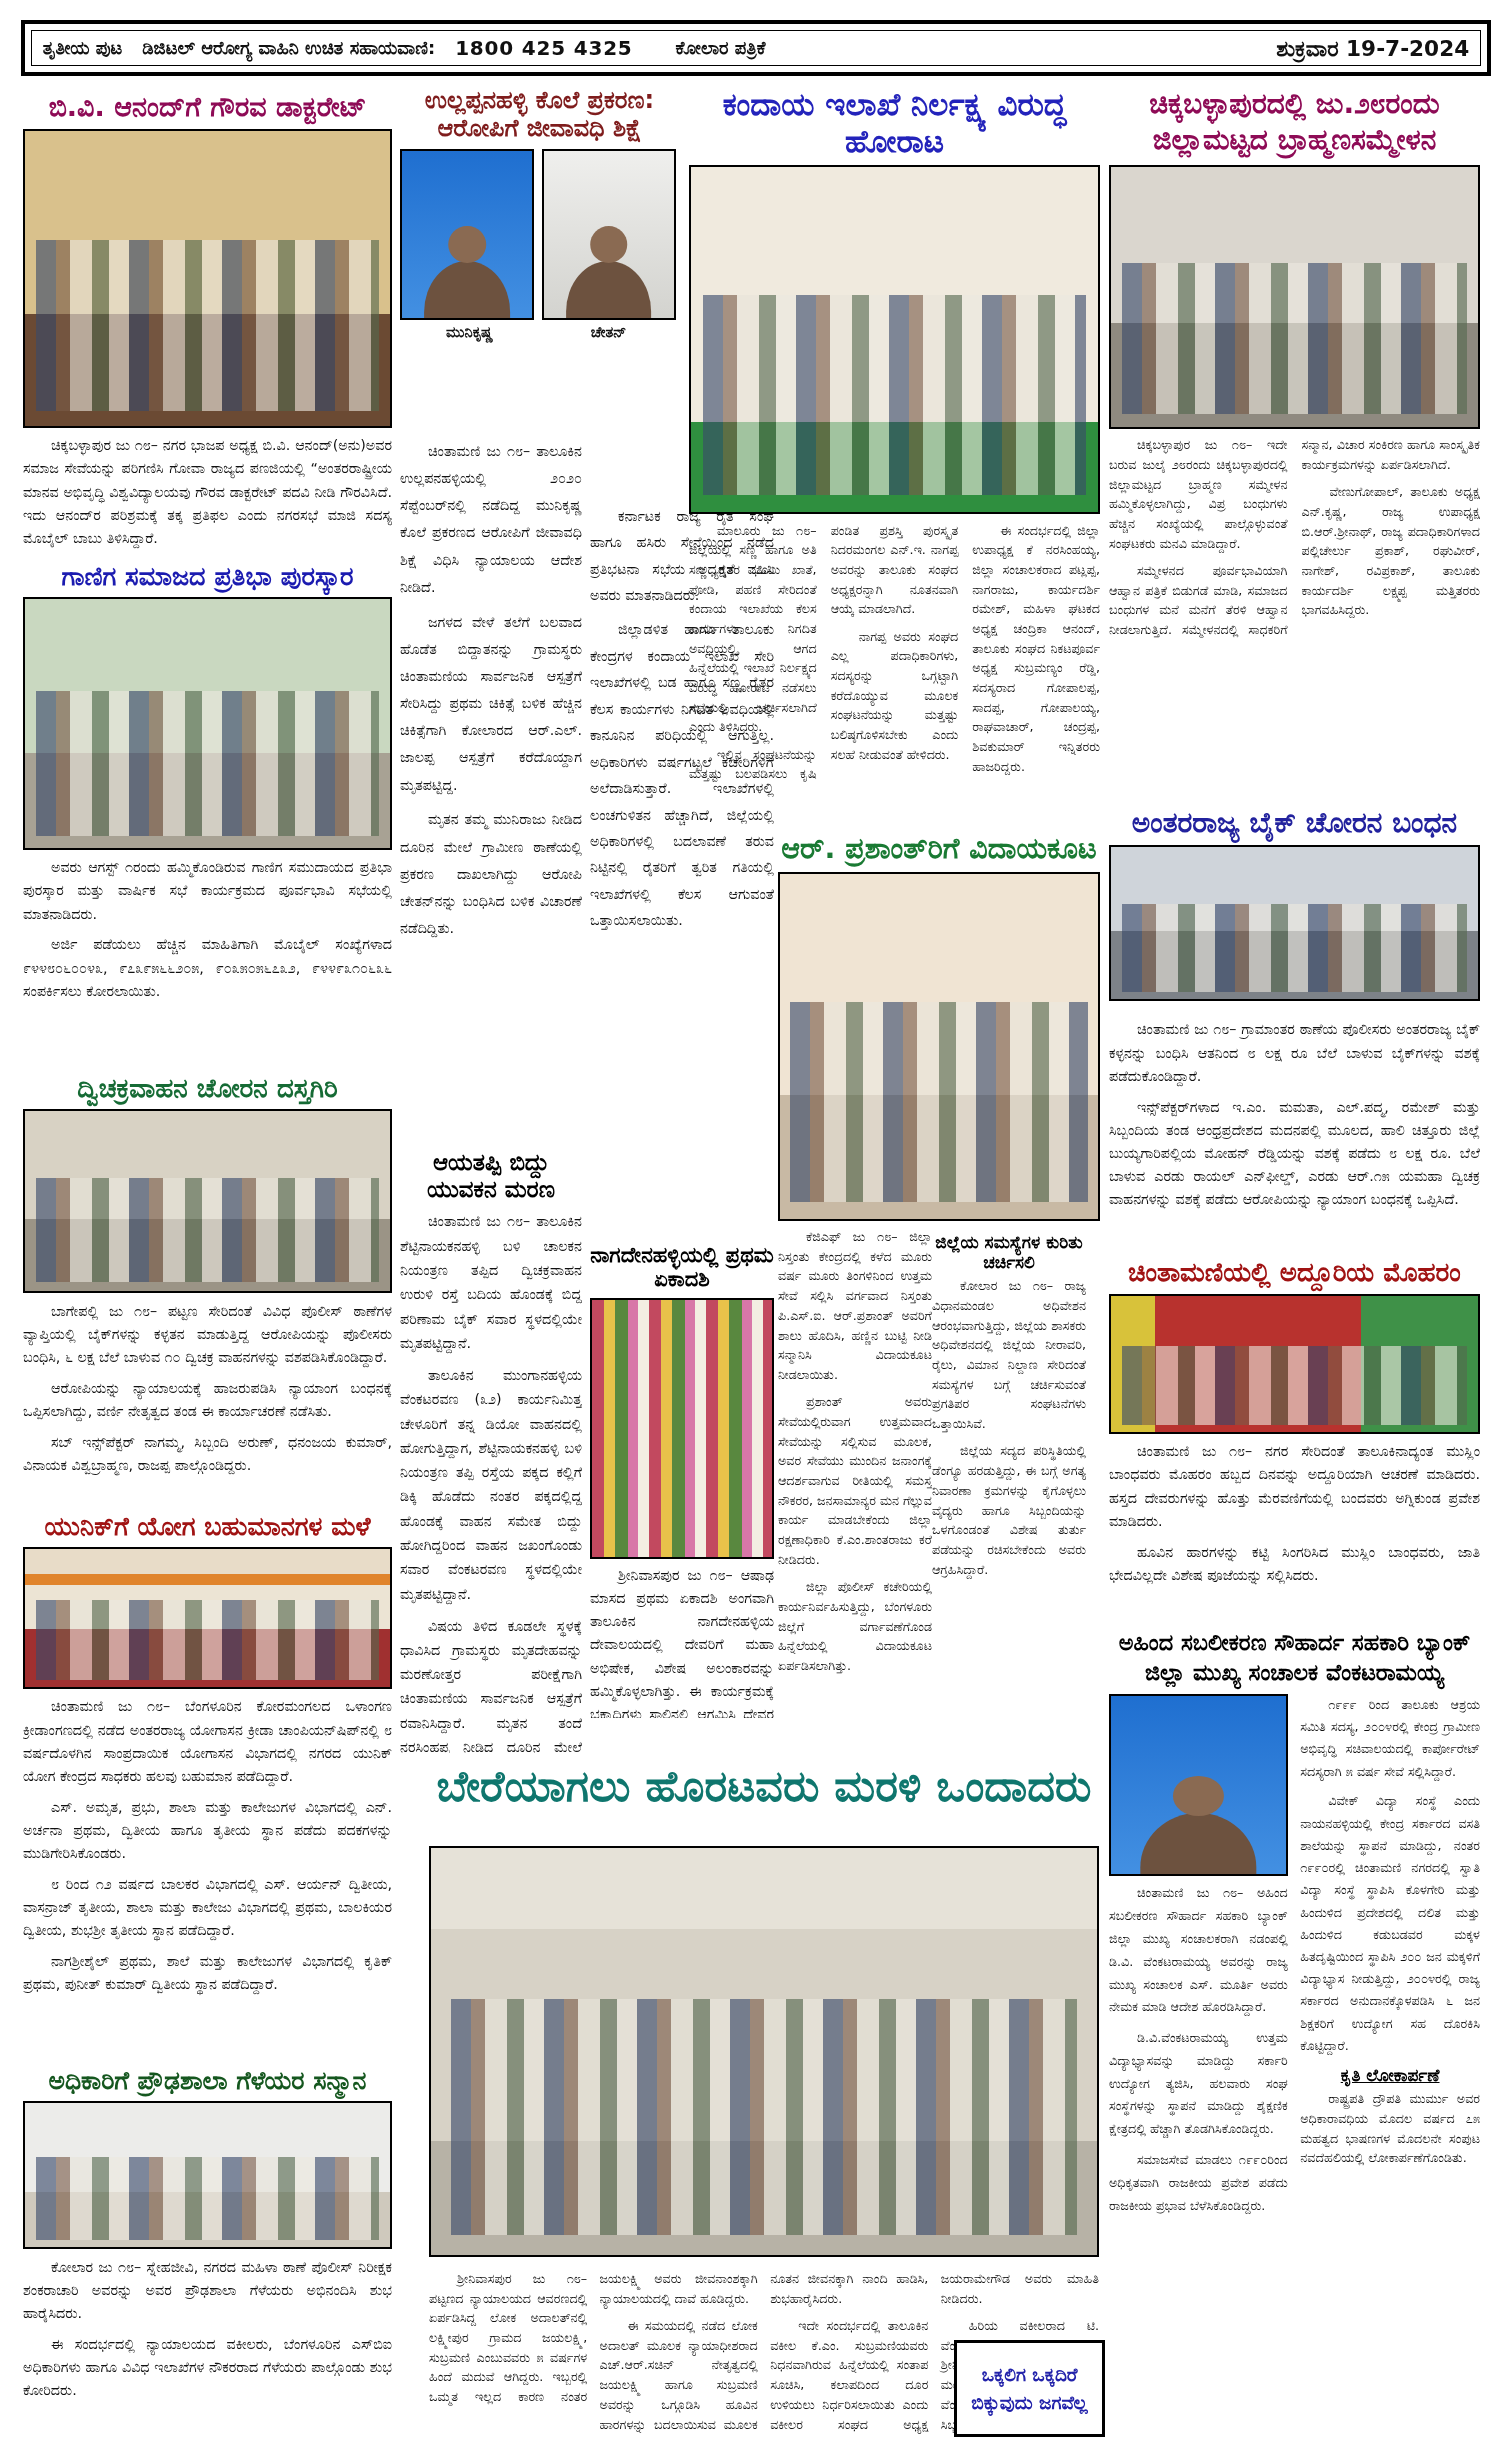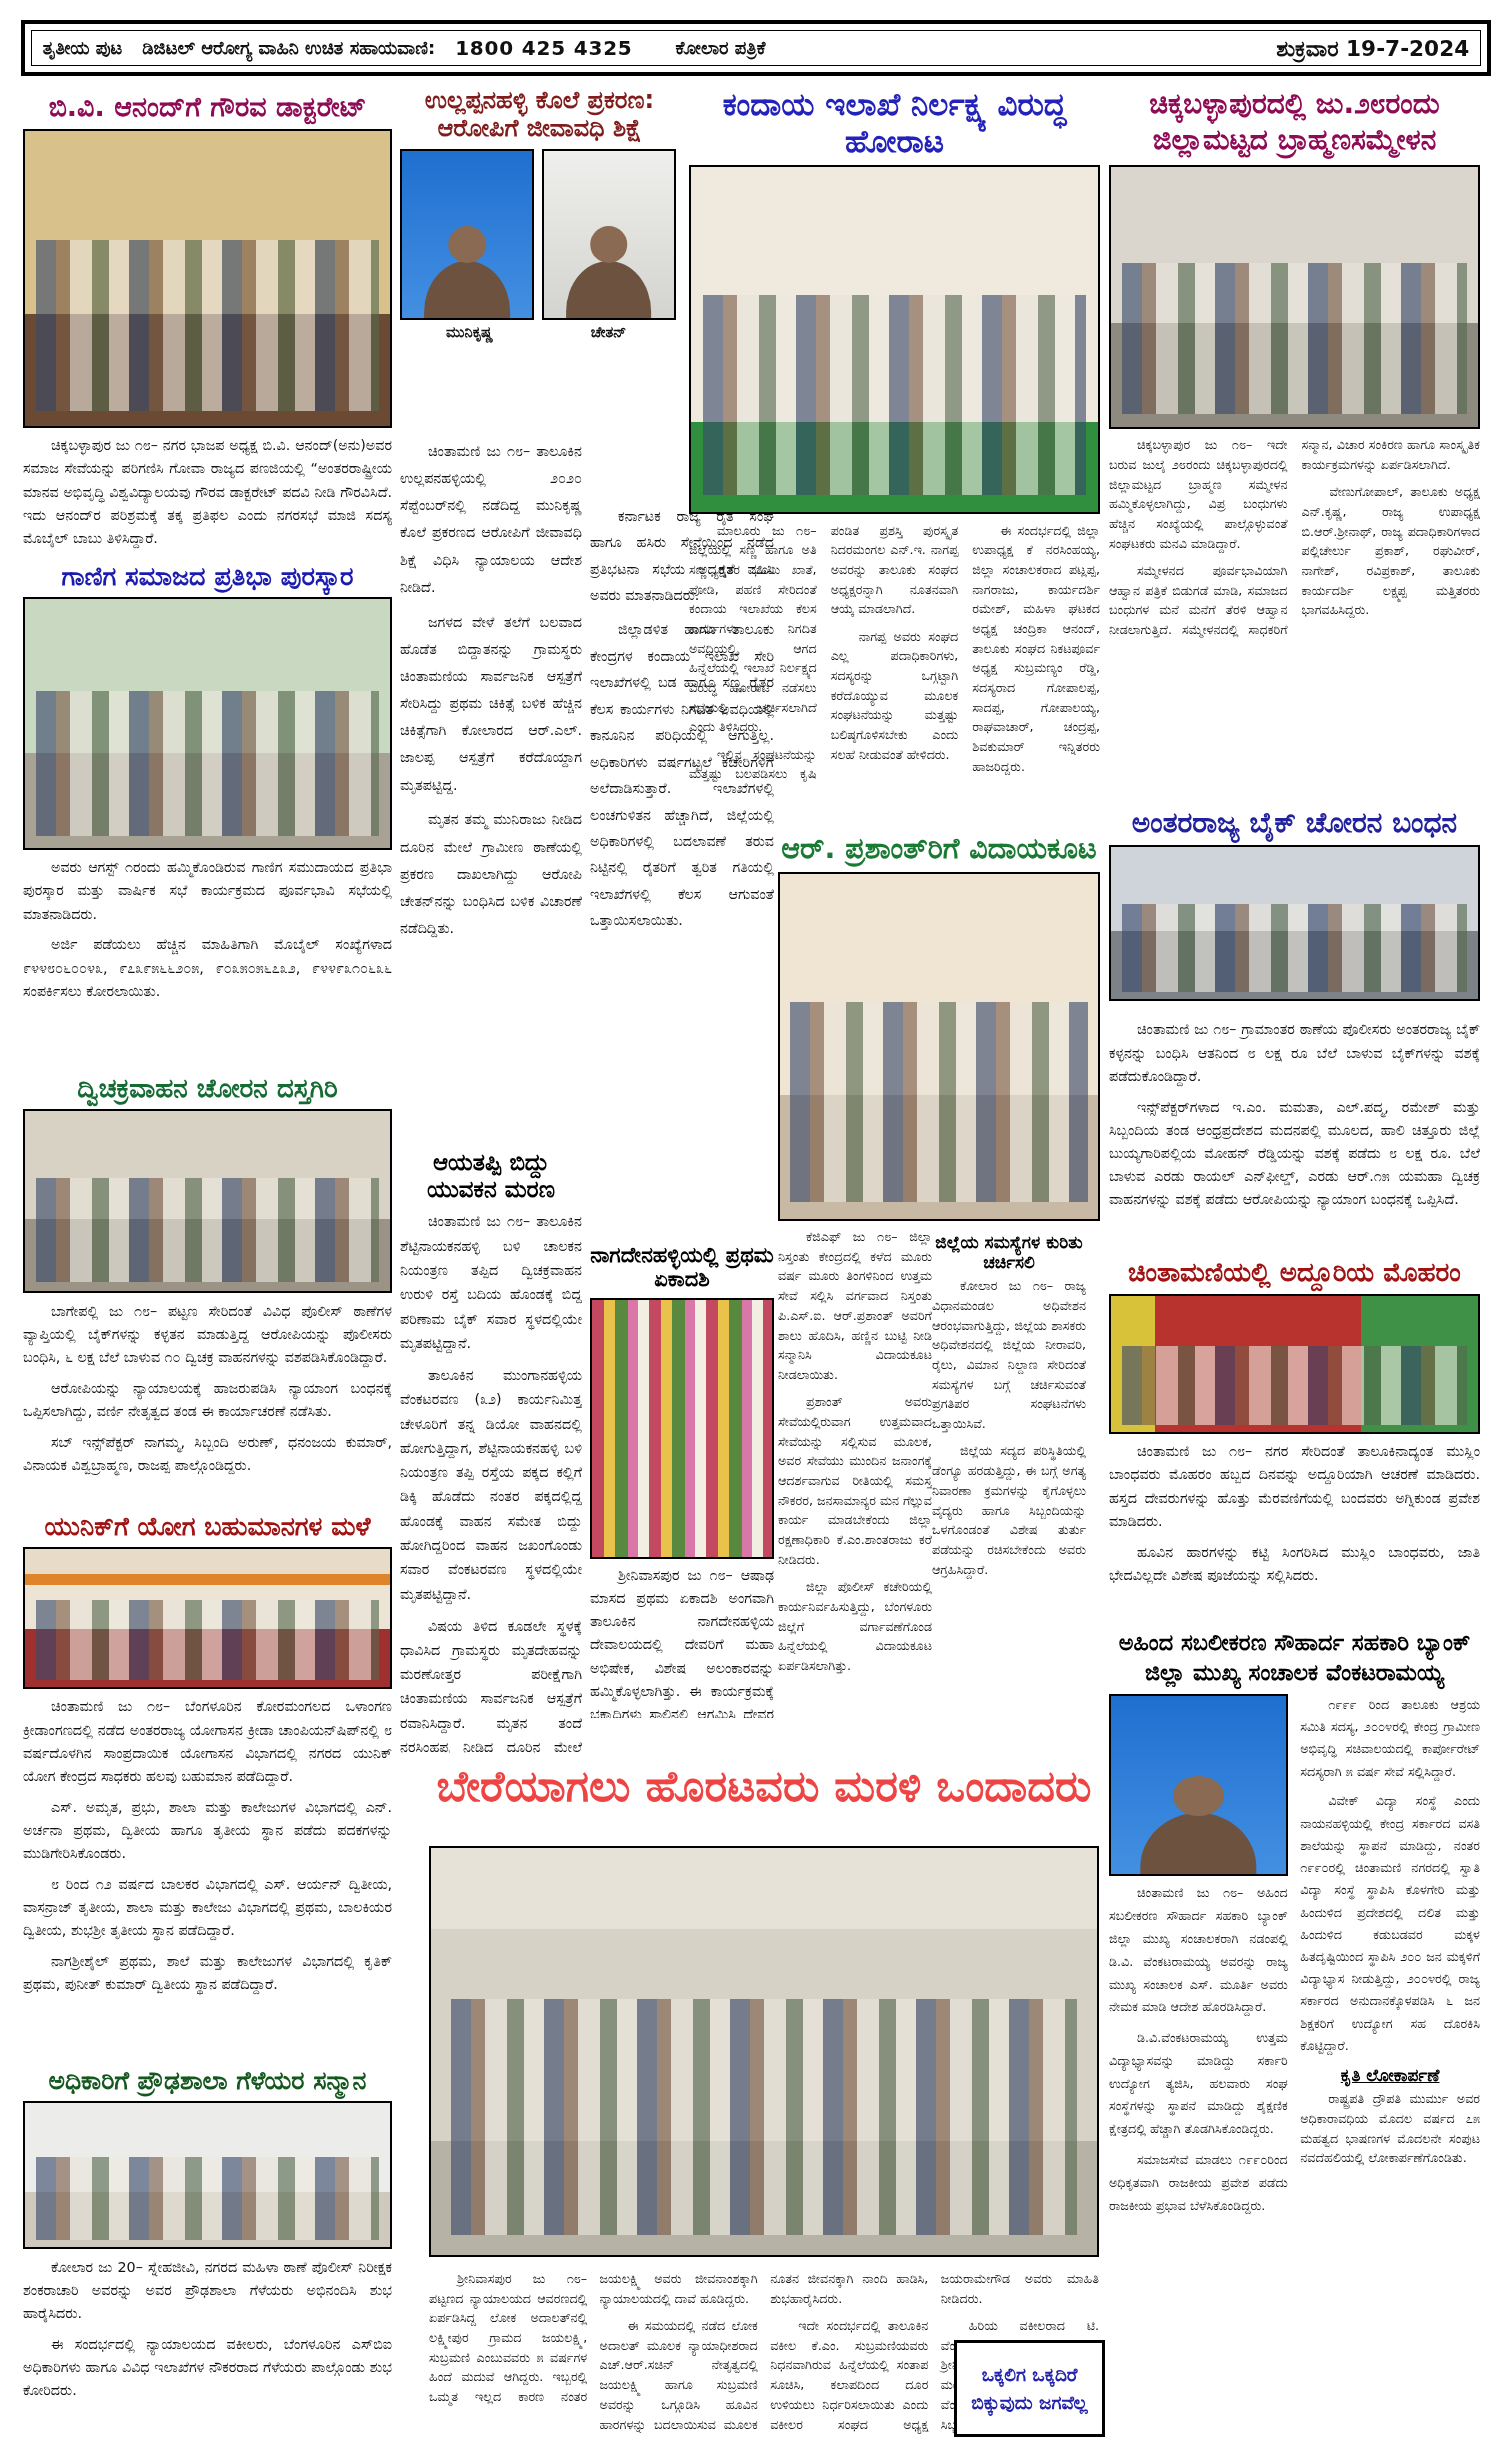--- a/index.html
+++ b/index.html
@@ -19,21 +19,21 @@
   .hl-a2{color:#1b1bb0;font-size:25.5px;}
   .hl-a3{color:#166b35;font-size:26px;}
   .hl-a4{color:#a01313;font-size:25.5px;}
   .hl-a5{color:#15571f;font-size:25px;}
   .hl-b1{color:#7f1d1d;font-size:24px;}
   .hl-b2{color:#000;font-size:23px;}
   .hl-c1{color:#2323bb;font-size:31px;}
   .hl-c2{color:#1a7a33;font-size:28.6px;}
   .hl-c3{color:#000;font-size:21px;}
   .hl-d1{color:#000;font-size:17px;}
-  .hl-big{color:#ef4444;font-size:43px;}
+  .hl-big{color:#0f766e;font-size:43px;}
   .hl-r1{color:#8e0b56;font-size:28px;line-height:1.3;}
   .hl-r2{color:#22229e;font-size:28px;}
   .hl-r3{color:#a01313;font-size:26px;}
   .hl-r4{color:#000;font-size:22.4px;line-height:1.35;}
   .hl-r5{color:#000;font-size:18px;text-decoration:underline;}
   
   .bd{font-size:14.3px;line-height:1.62;text-align:justify;}
   .bd p{margin:0 0 7.7px 0;text-indent:28px;}
   .bd-sm{font-size:12.7px;line-height:1.55;}
   .clip{overflow:hidden;}
@@ -115,21 +115,21 @@
       <p>ಚಿಂತಾಮಣಿ ಜು ೧೮– ಬೆಂಗಳೂರಿನ ಕೋರಮಂಗಲದ ಒಳಾಂಗಣ ಕ್ರೀಡಾಂಗಣದಲ್ಲಿ ನಡೆದ ಅಂತರರಾಜ್ಯ ಯೋಗಾಸನ ಕ್ರೀಡಾ ಚಾಂಪಿಯನ್‌ಷಿಪ್‌ನಲ್ಲಿ ೮ ವರ್ಷದೊಳಗಿನ ಸಾಂಪ್ರದಾಯಿಕ ಯೋಗಾಸನ ವಿಭಾಗದಲ್ಲಿ ನಗರದ ಯುನಿಕ್ ಯೋಗ ಕೇಂದ್ರದ ಸಾಧಕರು ಹಲವು ಬಹುಮಾನ ಪಡೆದಿದ್ದಾರೆ.</p>
       <p>ಎಸ್. ಅಮೃತ, ಪ್ರಭು, ಶಾಲಾ ಮತ್ತು ಕಾಲೇಜುಗಳ ವಿಭಾಗದಲ್ಲಿ ಎನ್. ಅರ್ಚನಾ ಪ್ರಥಮ, ದ್ವಿತೀಯ ಹಾಗೂ ತೃತೀಯ ಸ್ಥಾನ ಪಡೆದು ಪದಕಗಳನ್ನು ಮುಡಿಗೇರಿಸಿಕೊಂಡರು.</p>
       <p>೮ ರಿಂದ ೧೨ ವರ್ಷದ ಬಾಲಕರ ವಿಭಾಗದಲ್ಲಿ ಎಸ್. ಆರ್ಯನ್ ದ್ವಿತೀಯ, ವಾಸನ್ರಾಜ್ ತೃತೀಯ, ಶಾಲಾ ಮತ್ತು ಕಾಲೇಜು ವಿಭಾಗದಲ್ಲಿ ಪ್ರಥಮ, ಬಾಲಕಿಯರ ದ್ವಿತೀಯ, ಶುಭಶ್ರೀ ತೃತೀಯ ಸ್ಥಾನ ಪಡೆದಿದ್ದಾರೆ.</p>
       <p>ನಾಗಶ್ರೀಶೈಲ್ ಪ್ರಥಮ, ಶಾಲೆ ಮತ್ತು ಕಾಲೇಜುಗಳ ವಿಭಾಗದಲ್ಲಿ ಕೃತಿಕ್ ಪ್ರಥಮ, ಪುನೀತ್ ಕುಮಾರ್ ದ್ವಿತೀಯ ಸ್ಥಾನ ಪಡೆದಿದ್ದಾರೆ.</p>
     </div>
     <h2 class="hl hl-a5" style="margin-top:9.3px;">ಅಧಿಕಾರಿಗೆ ಪ್ರೌಢಶಾಲಾ ಗೆಳೆಯರ ಸನ್ಮಾನ</h2>
     <div class="ph ph-a5" style="height:148px;">
         <div class="ppl"></div>
       </div>
     <div class="bd clip" style="margin-top:6.2px;height:185px;">
-      <p>ಕೋಲಾರ ಜು 20– ಸ್ನೇಹಜೀವಿ, ನಗರದ ಮಹಿಳಾ ಠಾಣೆ ಪೊಲೀಸ್ ನಿರೀಕ್ಷಕ ಶಂಕರಾಚಾರಿ ಅವರನ್ನು ಅವರ ಪ್ರೌಢಶಾಲಾ ಗೆಳೆಯರು ಅಭಿನಂದಿಸಿ ಶುಭ ಹಾರೈಸಿದರು.</p>
+      <p>ಕೋಲಾರ ಜು ೧೮– ಸ್ನೇಹಜೀವಿ, ನಗರದ ಮಹಿಳಾ ಠಾಣೆ ಪೊಲೀಸ್ ನಿರೀಕ್ಷಕ ಶಂಕರಾಚಾರಿ ಅವರನ್ನು ಅವರ ಪ್ರೌಢಶಾಲಾ ಗೆಳೆಯರು ಅಭಿನಂದಿಸಿ ಶುಭ ಹಾರೈಸಿದರು.</p>
       <p>ಈ ಸಂದರ್ಭದಲ್ಲಿ ನ್ಯಾಯಾಲಯದ ವಕೀಲರು, ಬೆಂಗಳೂರಿನ ಎಸ್‌ಬಿಐ ಅಧಿಕಾರಿಗಳು ಹಾಗೂ ವಿವಿಧ ಇಲಾಖೆಗಳ ನೌಕರರಾದ ಗೆಳೆಯರು ಪಾಲ್ಗೊಂಡು ಶುಭ ಕೋರಿದರು.</p>
     </div>
   </div>
 
   <div class="abs" style="left:400px;top:86px;width:279px;">
     <h2 class="hl hl-b1">ಉಲ್ಲಪ್ಪನಹಳ್ಳಿ ಕೊಲೆ ಪ್ರಕರಣ: ಆರೋಪಿಗೆ ಜೀವಾವಧಿ ಶಿಕ್ಷೆ</h2>
     <div style="display:flex;gap:7.7px;margin-top:4.6px;">
       <div class="ph ph-port-blue" style="width:134px;height:171px;">
           <div class="bust"></div>
         </div>

